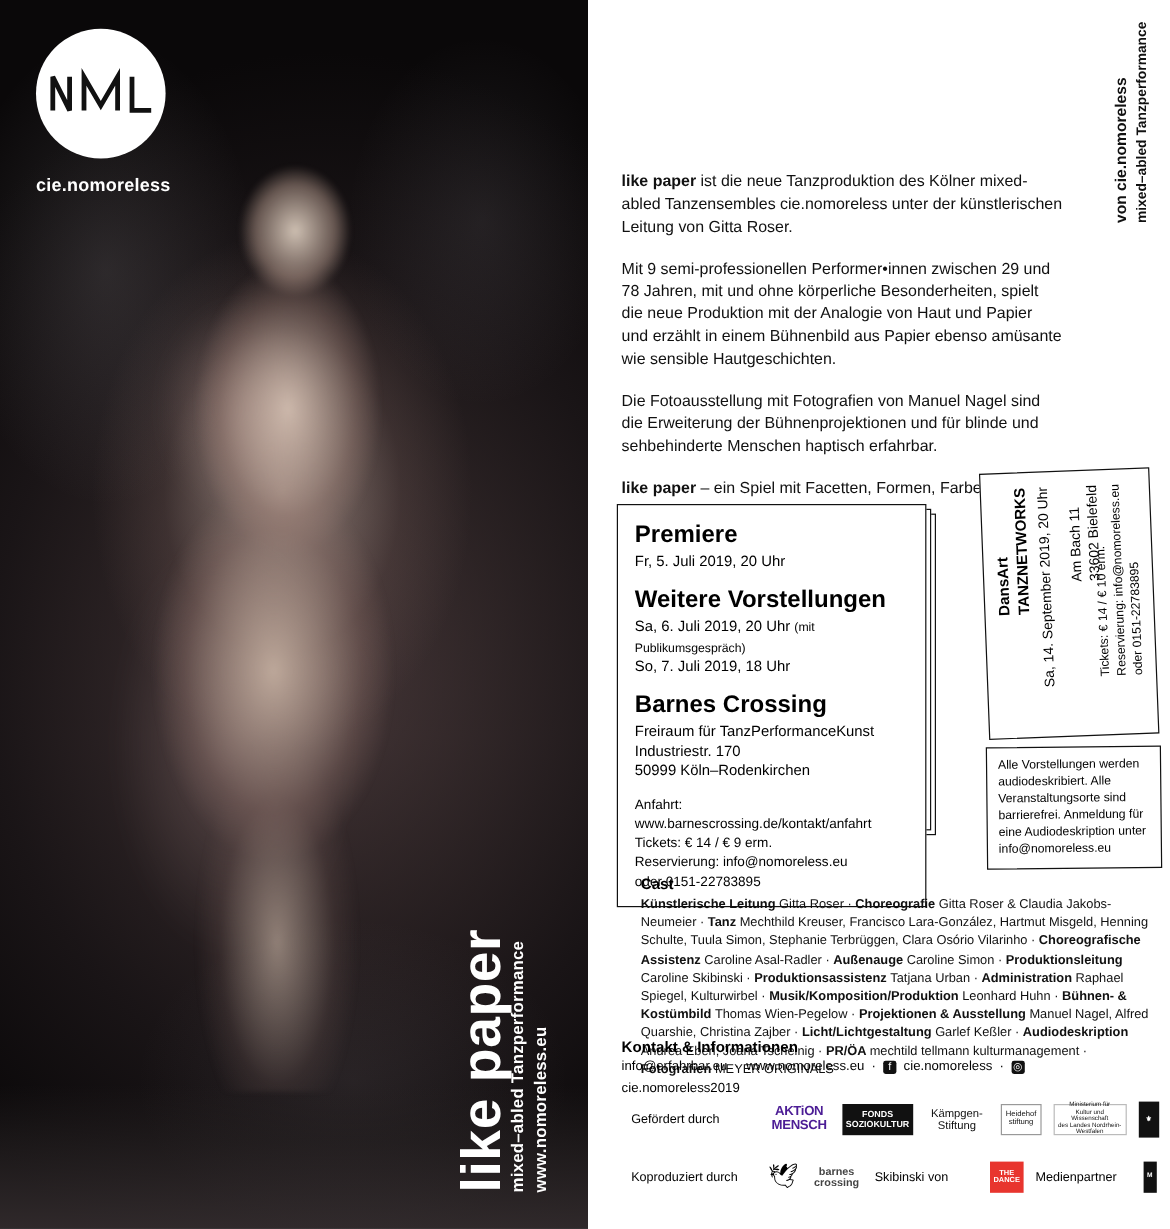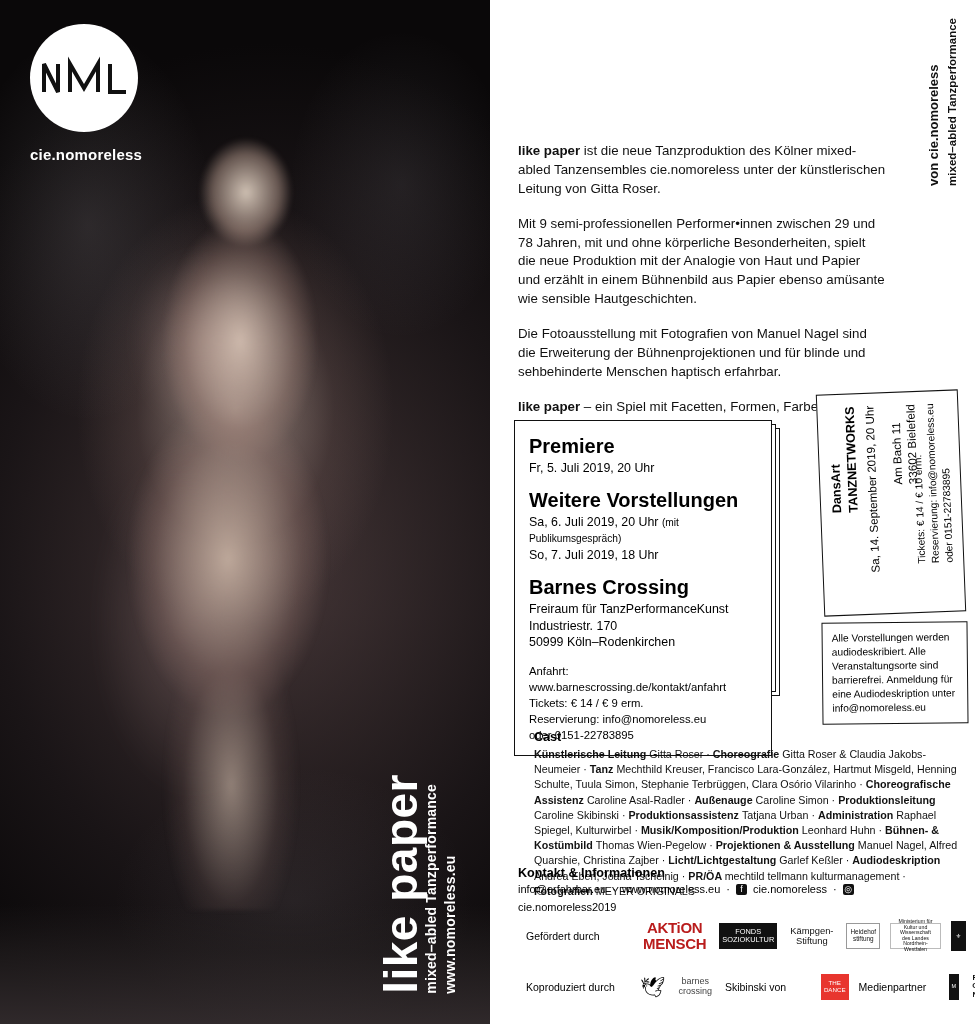--- a/index.html
+++ b/index.html
@@ -160,24 +160,24 @@
   .contact .row { font-size: 11px; display:flex; align-items:center; gap:6px; flex-wrap:wrap; }
   .sq { display:inline-block; width:11px; height:11px; background:#111; color:#fff;
         font-size:9px; line-height:11px; text-align:center; border-radius:2px; }
 
   
   .sponsors { position:absolute; left: 36px; top: 918px; width: 440px; }
   .srow { display:flex; align-items:center; gap:10px; margin-bottom: 18px; font-size: 10.5px; }
   .srow .lbl { width: 104px; flex: 0 0 104px; }
   .logo-box {
     background:#fff; color:#111; display:flex; align-items:center; justify-content:center;
-    font-size: 8px; font-weight:400; text-align:center; line-height:1.05; padding: 2px 3px;
+    font-size: 8px; font-weight:700; text-align:center; line-height:1.05; padding: 2px 3px;
     border: 0;
   }
-  .lb-aktion { color:#b91c1c; font-size:15px; font-weight:700; letter-spacing:-.3px; }
+  .lb-aktion { color:#4c1d95; font-size:11px; font-weight:700; letter-spacing:-.3px; }
   .lb-fonds { background:#111; color:#fff; width:66px; height:26px; font-size:7.4px; }
   .lb-kaempgen { font-size:9.4px; font-weight:400; }
   .lb-heidehof { width:46px; height:26px; border:1px solid #999; font-size:6.4px; font-weight:400; }
   .lb-nrw { width:92px; height:26px; border:1px solid #bbb; font-size:5.2px; font-weight:400; }
   .lb-wappen { width:24px; height:30px; background:#111; color:#fff; font-size:6px; }
   .lb-barnes { font-size:9px; color:#444; width:70px; }
   .lb-tanz { width:34px; height:26px; background:#e8352e; color:#fff; font-size:6.2px; }
   .lb-media { width:26px; height:26px; background:#111; color:#fff; font-size:5.5px; }
   .lb-raus { font-size:7.6px; font-weight:700; line-height:1.15; width:42px; }
   .bird { font-size:20px; line-height:1; }

